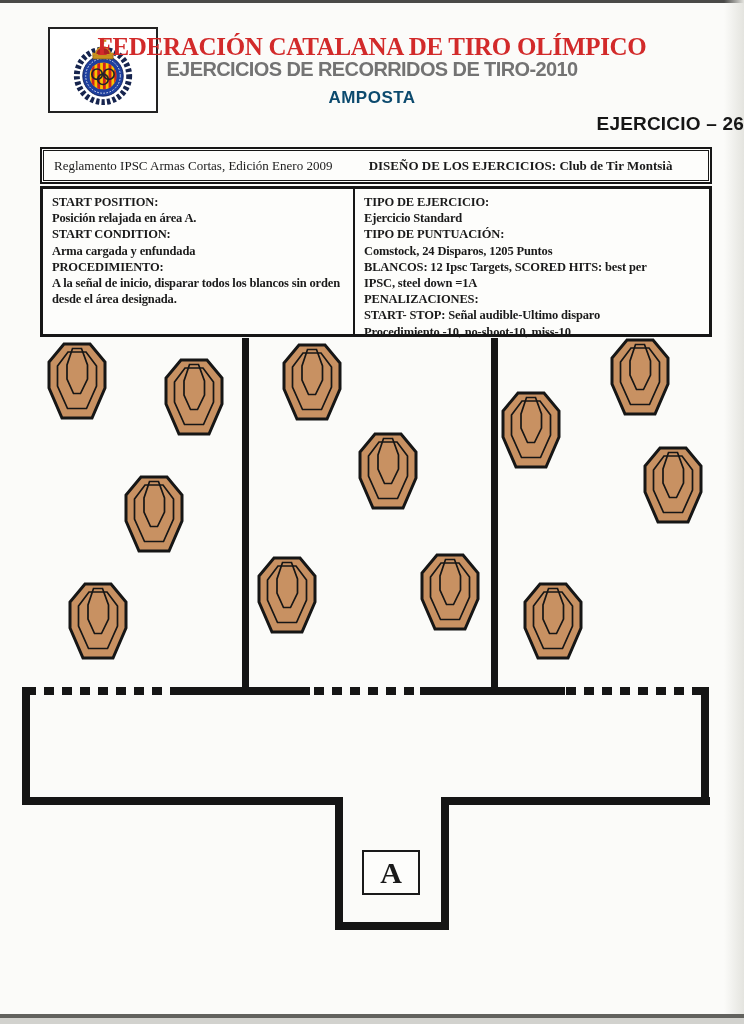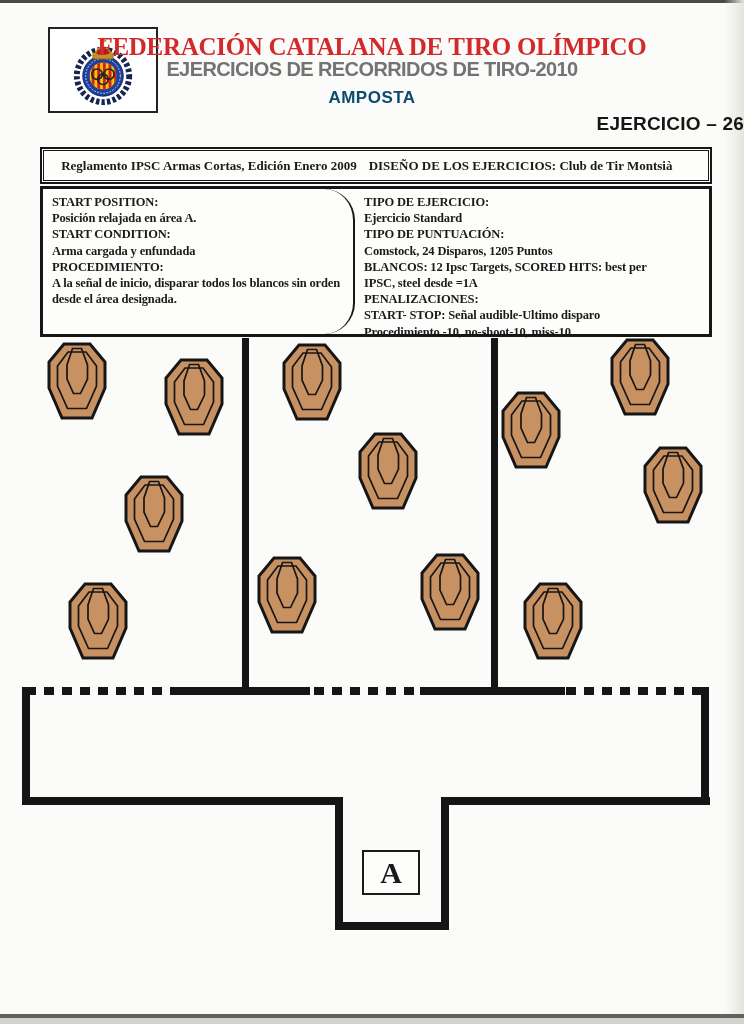--- a/index.html
+++ b/index.html
@@ -27,28 +27,28 @@
              letter-spacing:0.5px;color:#0c4a6e;}
   .title-ex{position:absolute;left:0;right:0;top:113px;text-align:right;
             font-family:"Liberation Sans",sans-serif;font-weight:bold;font-size:19px;
             letter-spacing:0.2px;color:#161616;}
 
   
   .reg-box{position:absolute;left:40px;top:147px;width:672px;height:37px;
            border:2px solid #161616;box-sizing:border-box;background:#fdfdfb;}
   .reg-inner{position:absolute;left:1px;top:1px;right:1px;bottom:1px;border:1px solid #161616;
              display:flex;align-items:center;box-sizing:border-box;padding:0 10px;}
-  .reg-left{font-weight:bold;font-size:13px;flex:0 0 47%;text-align:right;}
+  .reg-left{font-weight:normal;font-size:13px;flex:0 0 47%;}
   .reg-right{font-weight:bold;font-size:13px;flex:1;padding-left:12px;}
 
   
   .brief-box{position:absolute;left:40px;top:186px;width:672px;height:151px;
              border:3px solid #161616;box-sizing:border-box;background:#fdfdfb;display:flex;}
   .brief-left{width:312px;border-right:2px solid #161616;box-sizing:border-box;
-              padding:5px 8px 0 9px;border-radius:31px;}
+              padding:5px 8px 0 9px;}
   .brief-right{flex:1;padding:5px 8px 0 9px;}
   .bline{font-weight:bold;font-size:12.5px;line-height:16.2px;letter-spacing:-0.15px;
          white-space:nowrap;}
 
   
   .bar{position:absolute;background:#151515;}
   .dashline{position:absolute;background:repeating-linear-gradient(90deg,#151515 0 10px,
             rgba(0,0,0,0) 10px 18px);}
   .solidseg{position:absolute;background:#151515;top:0;height:100%;}
   .target{position:absolute;}
@@ -119,21 +119,21 @@
         <div class="bline">PROCEDIMIENTO:</div>
         <div class="bline">A la señal de inicio, disparar todos los blancos sin orden</div>
         <div class="bline">desde el área designada.</div>
       </div>
     <div class="brief-right">
         <div class="bline">TIPO DE EJERCICIO:</div>
         <div class="bline">Ejercicio Standard</div>
         <div class="bline">TIPO DE PUNTUACIÓN:</div>
         <div class="bline">Comstock, 24 Disparos, 1205 Puntos</div>
         <div class="bline">BLANCOS: 12 Ipsc Targets, SCORED HITS: best per</div>
-        <div class="bline">IPSC, steel desde =1A</div>
+        <div class="bline">IPSC, steel down =1A</div>
         <div class="bline">PENALIZACIONES:</div>
         <div class="bline">START- STOP: Señal audible-Ultimo disparo</div>
         <div class="bline">Procedimiento -10, no-shoot-10, miss-10</div>
       </div>
   </div>
 
   <div id="diagram">
     <svg width="0" height="0" style="position:absolute">
       <defs>
         <symbol id="tgt-sym" viewBox="0 0 62 78">

